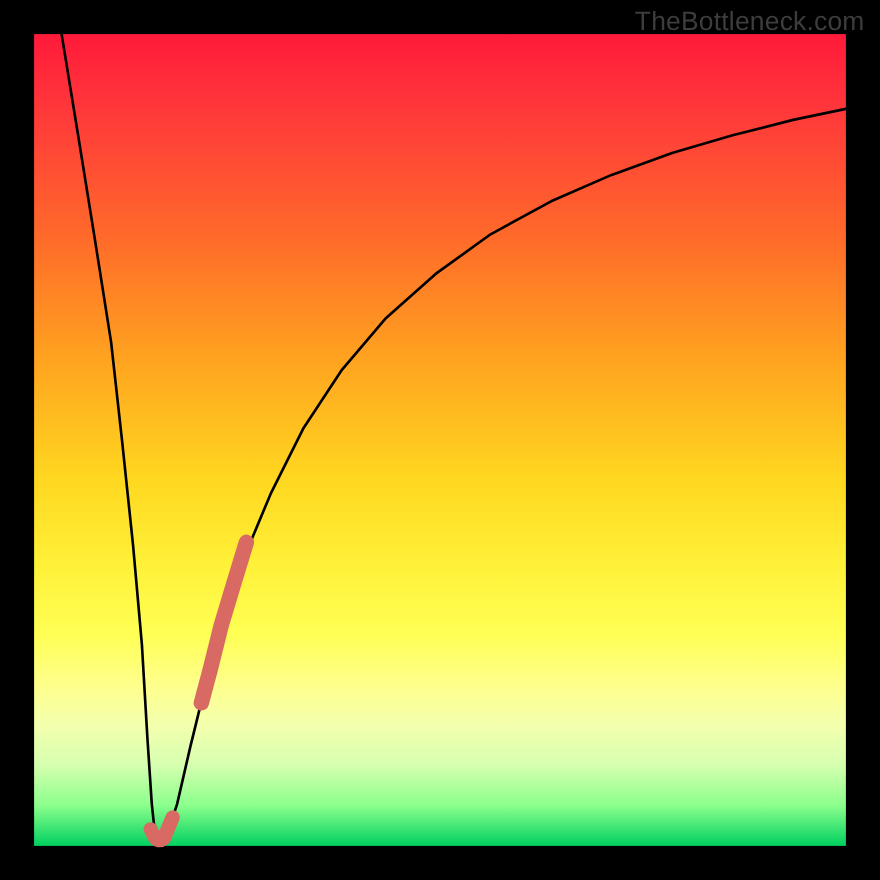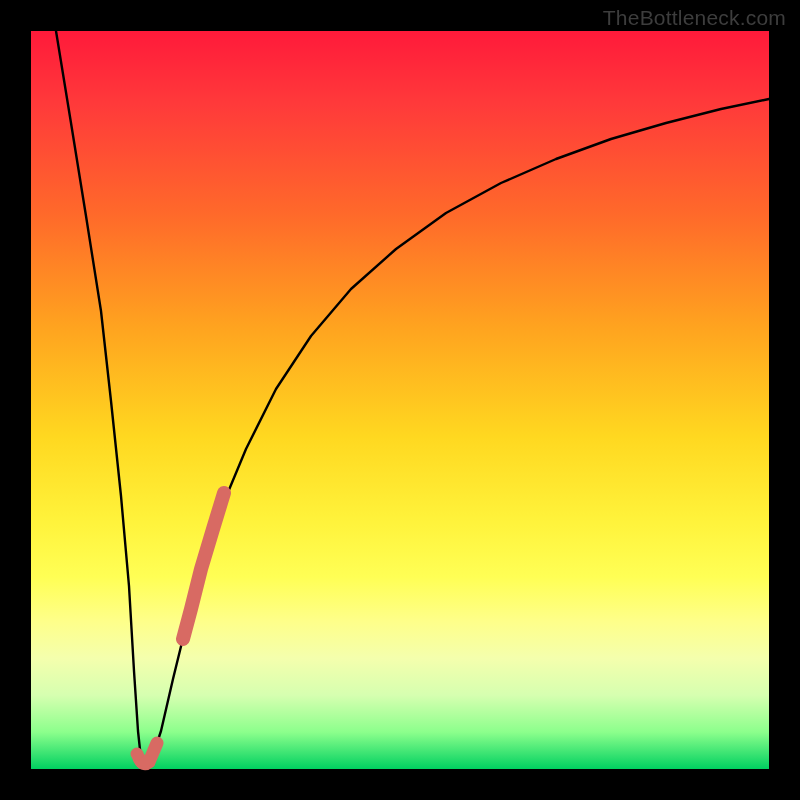--- a/index.html
+++ b/index.html
@@ -37,21 +37,21 @@
       #d6ffb0 90%,
       #8cff8c 95%,
       #00d060 100%
     );
   }
   .watermark {
     position: absolute;
     top: 6px;
     right: 14px;
     color: #3d3d3d;
-    font-size: 21px;
+    font-size: 24px;
     font-weight: 500;
     letter-spacing: 0.2px;
     user-select: none;
   }
   svg.curve {
     position: absolute;
     left: 31px;
     top: 31px;
     width: 738px;
     height: 738px;

